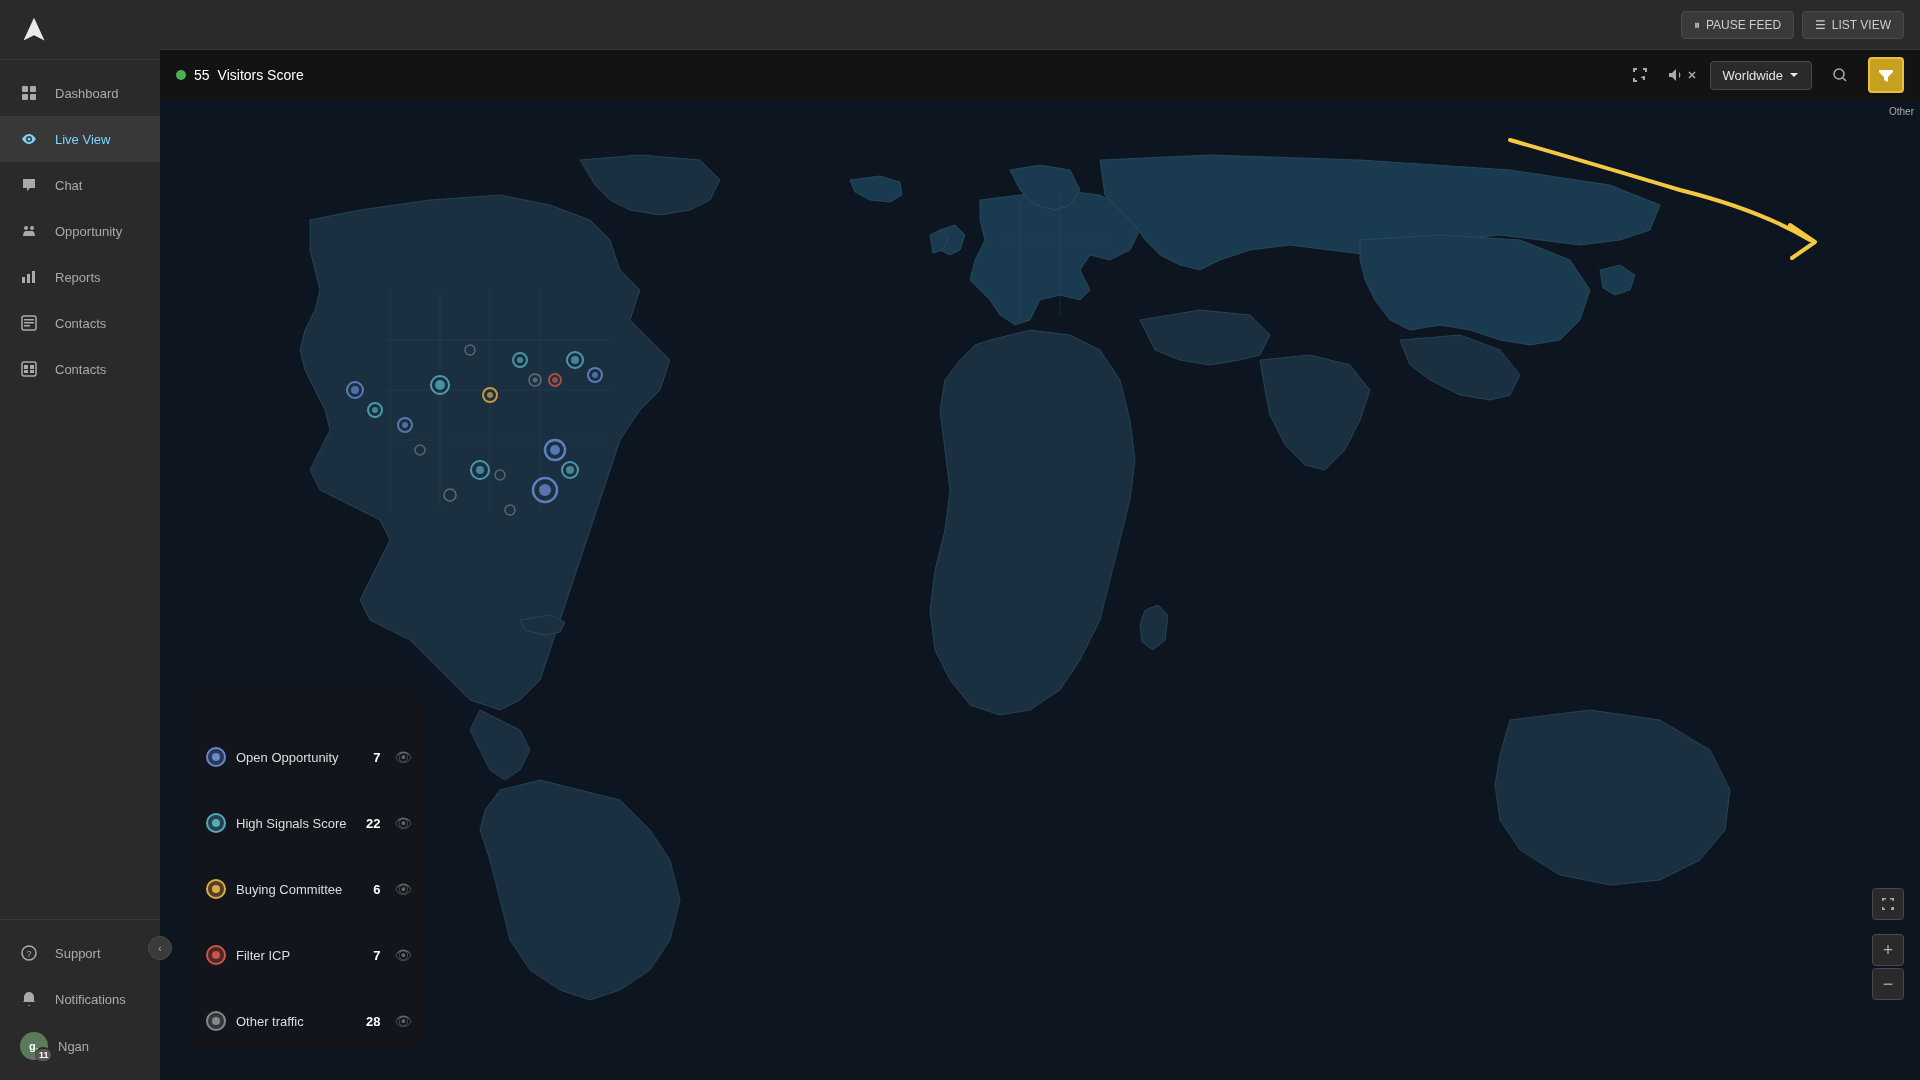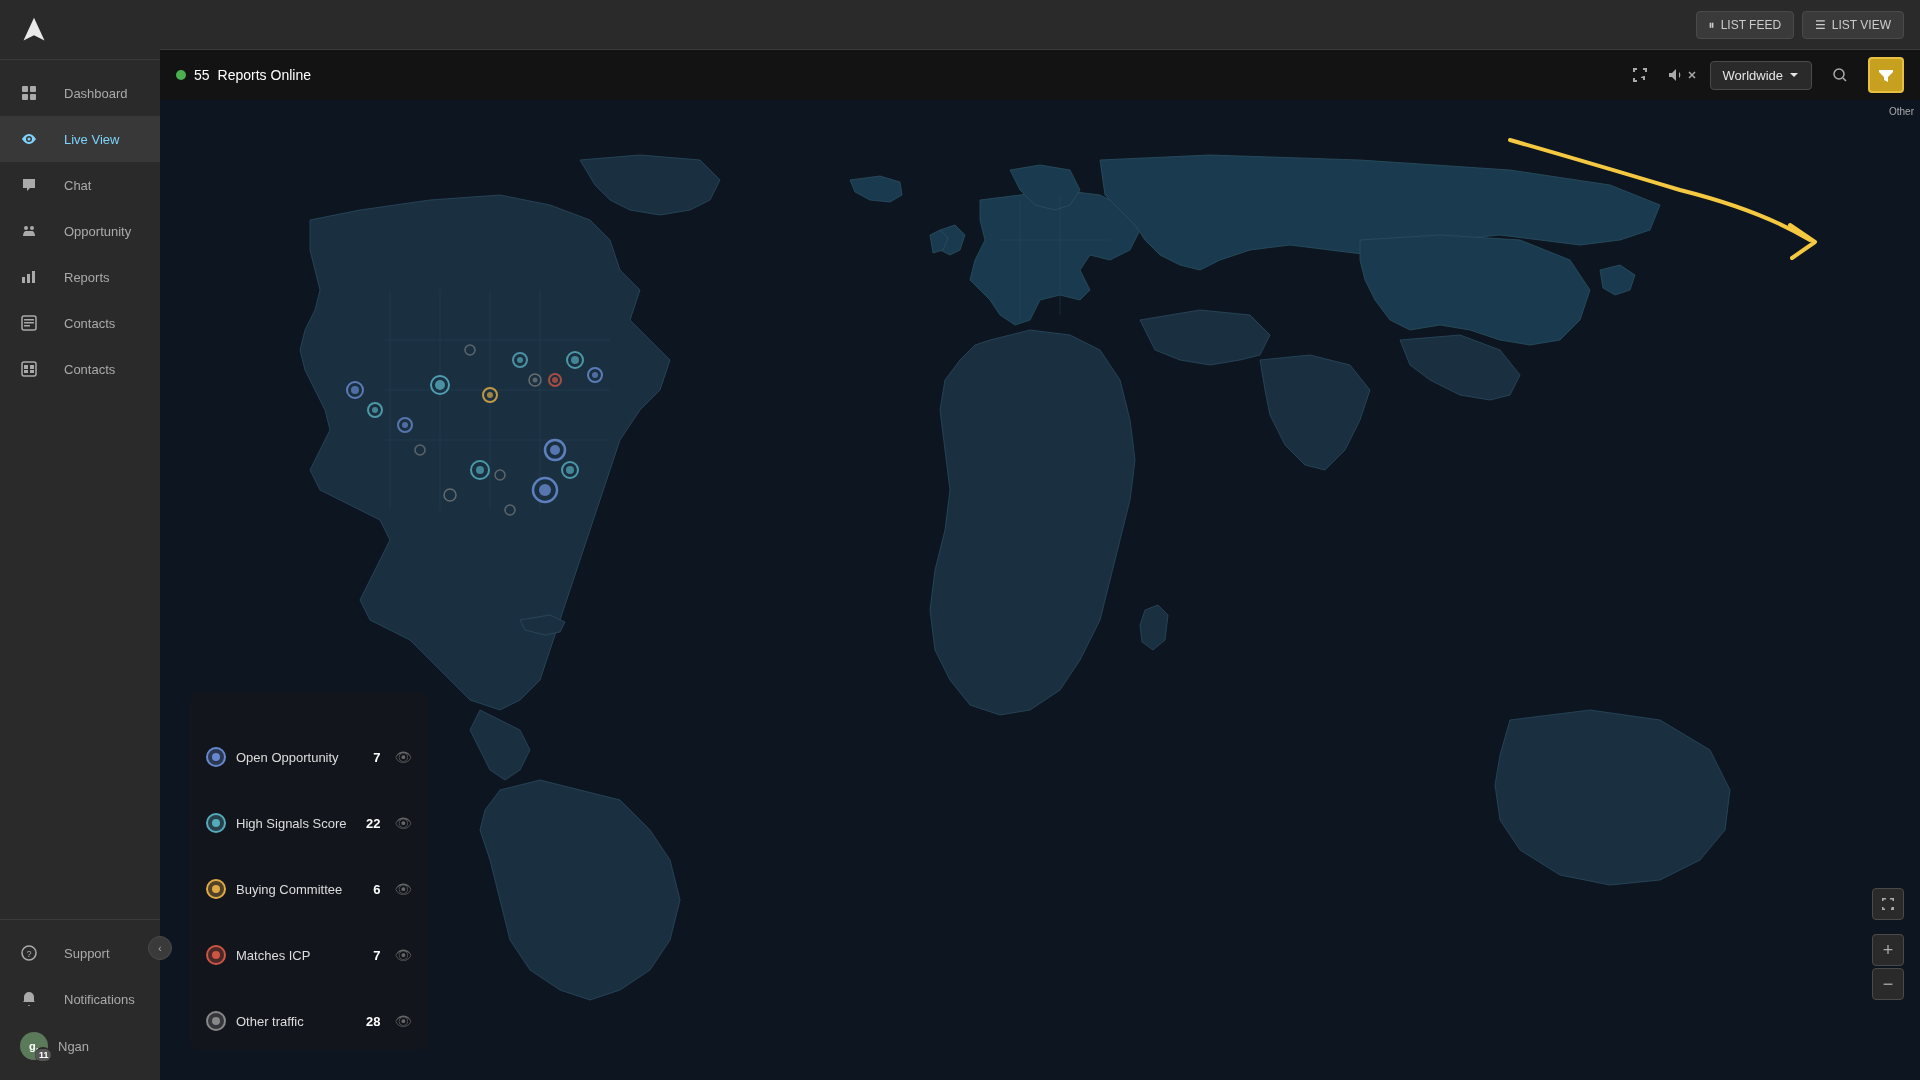--- a/index.html
+++ b/index.html
@@ -42,21 +42,21 @@
     .sidebar-nav {
       flex: 1;
       display: flex;
       flex-direction: column;
       padding-top: 10px;
     }
 
     .nav-item {
       display: flex;
       align-items: center;
-      gap: 26px;
+      gap: 17px;
       padding: 14px 20px;
       color: #aaa;
       font-size: 13px;
       cursor: pointer;
       border-radius: 0;
       transition: background 0.15s;
       text-decoration: none;
     }
 
     .nav-item.active {
@@ -524,35 +524,35 @@
   </div>
 
   <div class="collapse-btn">‹</div>
 </aside>
 
 <main class="main">
 
   <div class="topbar">
     <button class="topbar-btn">
       <span>⏸</span>
-      <span>LIST FEED</span>
+      <span>PAUSE FEED</span>
     </button>
     <button class="topbar-btn">
       <span>☰</span>
       <span>LIST VIEW</span>
     </button>
   </div>
 
   <div class="map-container">
 
     <div class="map-header">
       <div class="visitors-badge">
         <div class="online-dot"></div>
         <span>55</span>
-        <span>Reports Online</span>
+        <span>Visitors Score</span>
       </div>
 
       <div class="map-header-right">
         <div class="map-icon-btn">
           <svg width="16" height="16" viewBox="0 0 16 16" fill="currentColor">
             <path d="M1 1h4v2H3v2H1V1zm10 0h4v4h-2V3h-2V1zM1 11h2v2h2v2H1v-4zm12 2h-2v-2h-2v-1l3-1h1v4z"></path>
           </svg>
         </div>
 
         <div class="sound-area">
@@ -727,21 +727,21 @@
         </div>
         <span>Buying Committee</span>
         <span class="legend-count">6</span>
         <span class="legend-eye">👁</span>
       </div>
 
       <div class="legend-item">
         <div class="legend-icon" style="background: rgba(204,85,68,0.3); border: 2px solid #cc5544;">
           <div style="width:8px;height:8px;border-radius:50%;background:#cc5544;"></div>
         </div>
-        <span>Matches ICP</span>
+        <span>Filter ICP</span>
         <span class="legend-count">7</span>
         <span class="legend-eye">👁</span>
       </div>
 
       <div class="legend-item">
         <div class="legend-icon" style="background: rgba(136,136,136,0.3); border: 2px solid #888;">
           <div style="width:8px;height:8px;border-radius:50%;background:#888;"></div>
         </div>
         <span>Other traffic</span>
         <span class="legend-count">28</span>

